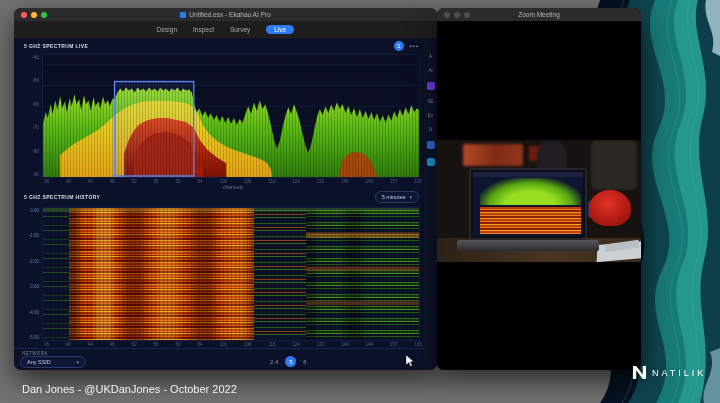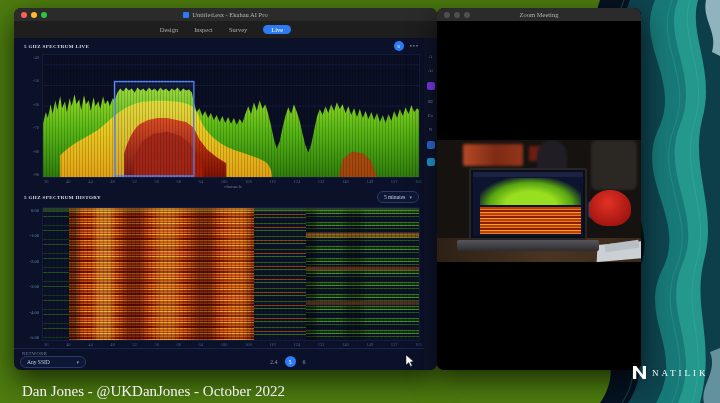--- a/index.html
+++ b/index.html
@@ -1,24 +1,24 @@
 <!DOCTYPE html>
 <html><head>
 <meta charset="utf-8">
 <style>
   * { margin:0; padding:0; box-sizing:border-box; }
   html,body { width:720px; height:403px; background:#000; overflow:hidden;
               font-family:"Liberation Sans", sans-serif; }
-  .stage { position:relative; width:720px; height:403px; background:#4d7c0f;font-family:Liberation Serif, serif; }
+  .stage { position:relative; width:720px; height:403px; background:#737373; }
 
   
   .bg-waves { position:absolute; top:0; right:0; width:160px; height:403px; }
 
   
-  .caption { position:absolute; left:22px; top:383px; color:#f2f2f2; font-size:15px; }
+  .caption { position:absolute; left:22px; top:383px; color:#f2f2f2; font-size:11px; }
   .natilik { position:absolute; left:633px; top:366px; display:flex; align-items:center; gap:6px; }
   .natilik .brand-text { color:#fff; font-size:9px; letter-spacing:3px; }
 
   
   .window { position:absolute; top:8px; border-radius:7px; overflow:hidden;
             box-shadow:0 10px 28px rgba(0,0,0,.65); }
   .titlebar { height:13px; background:#2b2b2b; display:flex; align-items:center; position:relative; }
   .traffic { display:flex; gap:4px; margin-left:7px; }
   .tl-dot { width:6px; height:6px; border-radius:50%; }
   .tl-red{background:#ff5f57}.tl-yellow{background:#febc2e}.tl-green{background:#29c83f}

